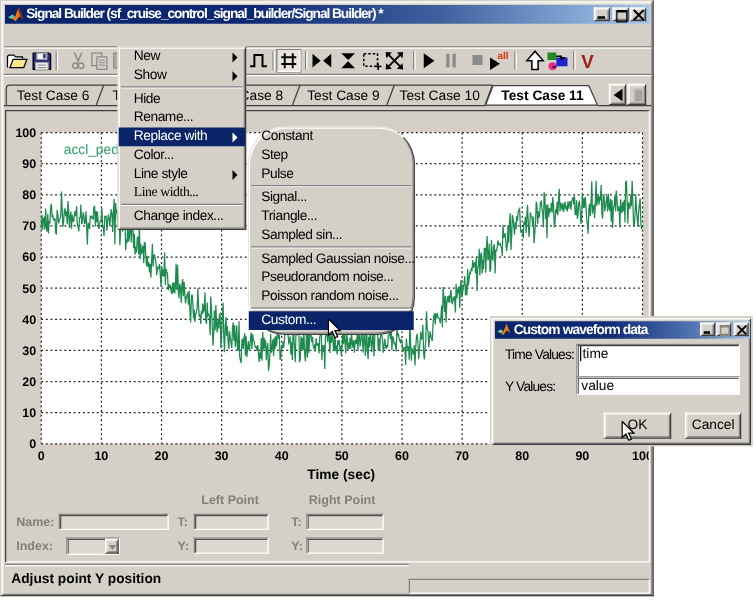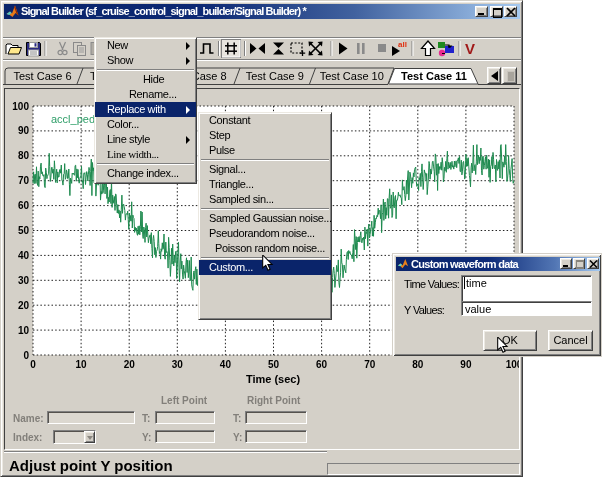--- a/index.html
+++ b/index.html
@@ -215,47 +215,47 @@
 <div class="abs" style="left:154px;top:410px;width:60px;height:13px;background:#dcd8d0;box-sizing:border-box;border-top:1px solid #808080;border-left:1px solid #808080;border-right:1px solid #fff;border-bottom:1px solid #fff;box-shadow:inset 1px 1px 0 #55524e;"></div>
 <div class="abs" style="left:244px;top:410px;width:62px;height:13px;background:#dcd8d0;box-sizing:border-box;border-top:1px solid #808080;border-left:1px solid #808080;border-right:1px solid #fff;border-bottom:1px solid #fff;box-shadow:inset 1px 1px 0 #55524e;"></div>
 <div class="abs" style="left:154px;top:429px;width:60px;height:13px;background:#dcd8d0;box-sizing:border-box;border-top:1px solid #808080;border-left:1px solid #808080;border-right:1px solid #fff;border-bottom:1px solid #fff;box-shadow:inset 1px 1px 0 #55524e;"></div>
 <div class="abs" style="left:244px;top:429px;width:62px;height:13px;background:#dcd8d0;box-sizing:border-box;border-top:1px solid #808080;border-left:1px solid #808080;border-right:1px solid #fff;border-bottom:1px solid #fff;box-shadow:inset 1px 1px 0 #55524e;"></div>
 <div class="abs" style="left:52px;top:429px;width:43px;height:14px;background:#dcd8d0;box-sizing:border-box;border-top:1px solid #808080;border-left:1px solid #808080;border-right:1px solid #fff;border-bottom:1px solid #fff;box-shadow:inset 1px 1px 0 #55524e;"></div>
 <div class="btn abs" style="left:83px;top:430px;width:11px;height:12px;box-sizing:border-box;">
       <div class="abs" style="left:2px;top:4px;width:0;height:0;border-top:4px solid #8a8780;border-left:3px solid transparent;border-right:3px solid transparent;"></div>
     </div>
 <div class="abs" style="left:326px;top:462px;width:193px;height:12px;box-sizing:border-box;border-top:1px solid #808080;border-left:1px solid #808080;border-right:1px solid #fff;border-bottom:1px solid #fff;"></div>
 <div class="abs" style="left:3px;top:450px;width:323px;height:2px;border-top:1px solid #808080;border-bottom:1px solid #fff;box-sizing:border-box;"></div>
-<div class="abs" style="left:8px;top:456px;font-size:15px;font-weight:bold;color:#000;">Adjust point Y position</div>
+<div class="abs" style="left:8px;top:456px;font-size:11px;font-weight:bold;color:#000;">Adjust point Y position</div>
 </div>
 <div class="menu abs" style="left:94px;top:37px;width:103px;height:147px;z-index:10;box-sizing:border-box;">
 <div class="mi" style="padding-left:12px;">New<span class="arr"></span></div>
 <div class="mi" style="">Show<span class="arr"></span></div>
 <div class="msep"></div>
-<div class="mi" style="padding-left:12px;margin-left:36px;">Hide</div>
-<div class="mi" style="padding-left:12px;margin-left:22px;">Rename...</div>
+<div class="mi" style="padding-left:12px;">Hide</div>
+<div class="mi" style="padding-left:12px;">Rename...</div>
 <div class="mi hl" style="padding-left:12px;">Replace with<span class="arr"></span></div>
 <div class="mi" style="padding-left:12px;">Color...</div>
 <div class="mi" style="padding-left:12px;">Line style<span class="arr"></span></div>
 <div class="mi" style="padding-left:12px;font-family:Liberation Serif, serif;">Line width...</div>
 <div class="msep"></div>
 <div class="mi" style="padding-left:12px;">Change index...</div>
 </div>
-<div class="menu abs" style="left:198px;top:112px;width:134px;height:208px;z-index:10;box-sizing:border-box;">
+<div class="menu abs" style="left:198px;top:101px;width:134px;height:167px;z-index:10;box-sizing:border-box;border-radius:30px;">
 <div class="mi" style="padding-left:10px;">Constant</div>
 <div class="mi" style="padding-left:10px;">Step</div>
 <div class="mi" style="padding-left:10px;">Pulse</div>
 <div class="msep"></div>
 <div class="mi" style="padding-left:10px;">Signal...</div>
 <div class="mi" style="padding-left:10px;">Triangle...</div>
 <div class="mi" style="padding-left:10px;">Sampled sin...</div>
 <div class="msep"></div>
 <div class="mi" style="padding-left:10px;">Sampled Gaussian noise...</div>
 <div class="mi" style="padding-left:10px;">Pseudorandom noise...</div>
-<div class="mi" style="padding-left:10px;text-align:center;">Poisson random noise...</div>
+<div class="mi" style="padding-left:10px;">Poisson random noise...</div>
 <div class="msep"></div>
 <div class="mi hl" style="padding-left:10px;">Custom...</div>
 </div>
 <div class="abs" style="left:392px;top:253px;width:210px;height:104px;background:#d4d0c8;z-index:20;box-sizing:border-box;border:1px solid #d4d0c8;box-shadow:inset 1px 1px 0 #fff, inset -1px -1px 0 #404040, inset 2px 2px 0 #ece9e2, inset -2px -2px 0 #808080;">
 <div class="abs" style="left:3px;top:3px;width:204px;height:14px;background:linear-gradient(90deg,#0a246a 0%,#0e2b78 45%,#5276b4 78%,#a6caf0 100%);">
 <svg class="abs" style="left:1px;top:1px" width="12" height="12" viewBox="0 0 13 13">
 <path d="M1 8 L4 6 L6 8 L9 1 L12 9 L9 7 L6 11 L3 8 Z" fill="#e8801a"></path>
 <path d="M1 8 L4 6 L5.5 7.5 L3.5 9 Z" fill="#5adaca"></path>
 </svg>
 <div class="abs" style="left:15px;top:1px;font-size:11px;font-weight:bold;color:#fff;white-space:nowrap;letter-spacing:-0.7px;">Custom waveform data</div>

